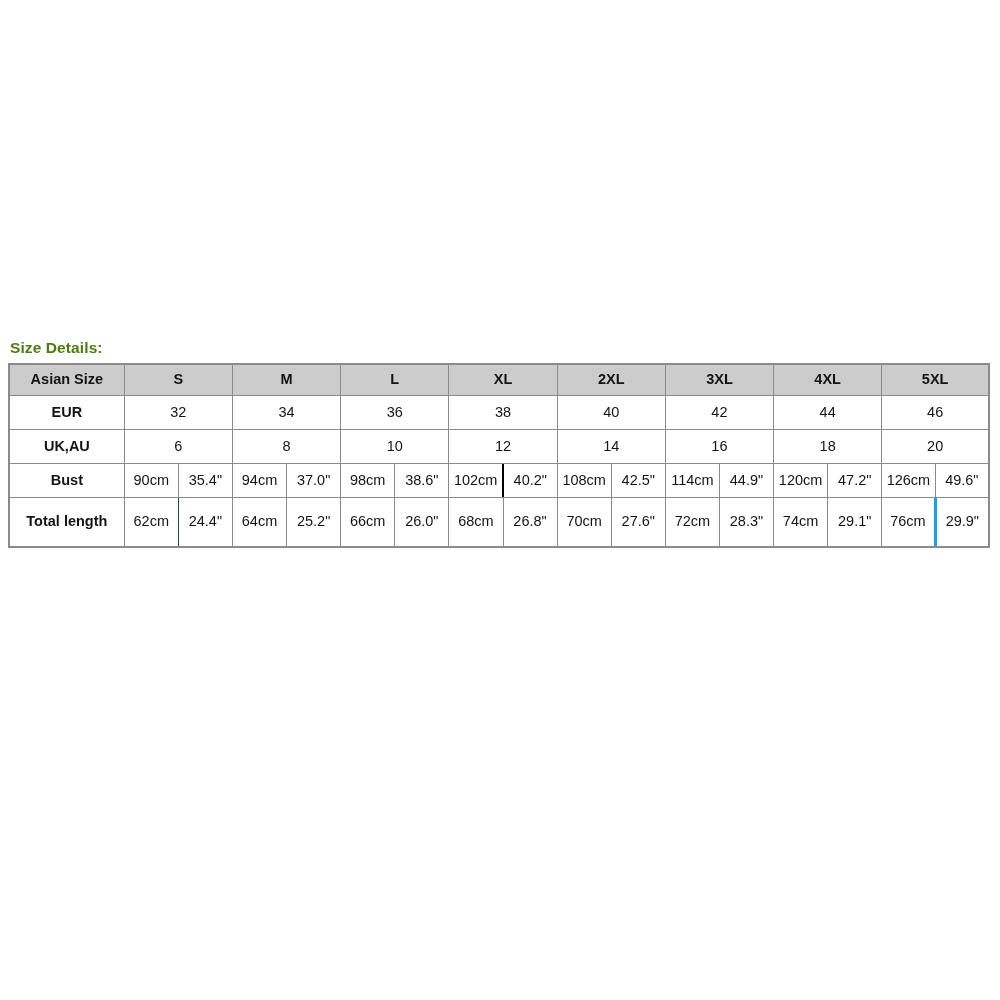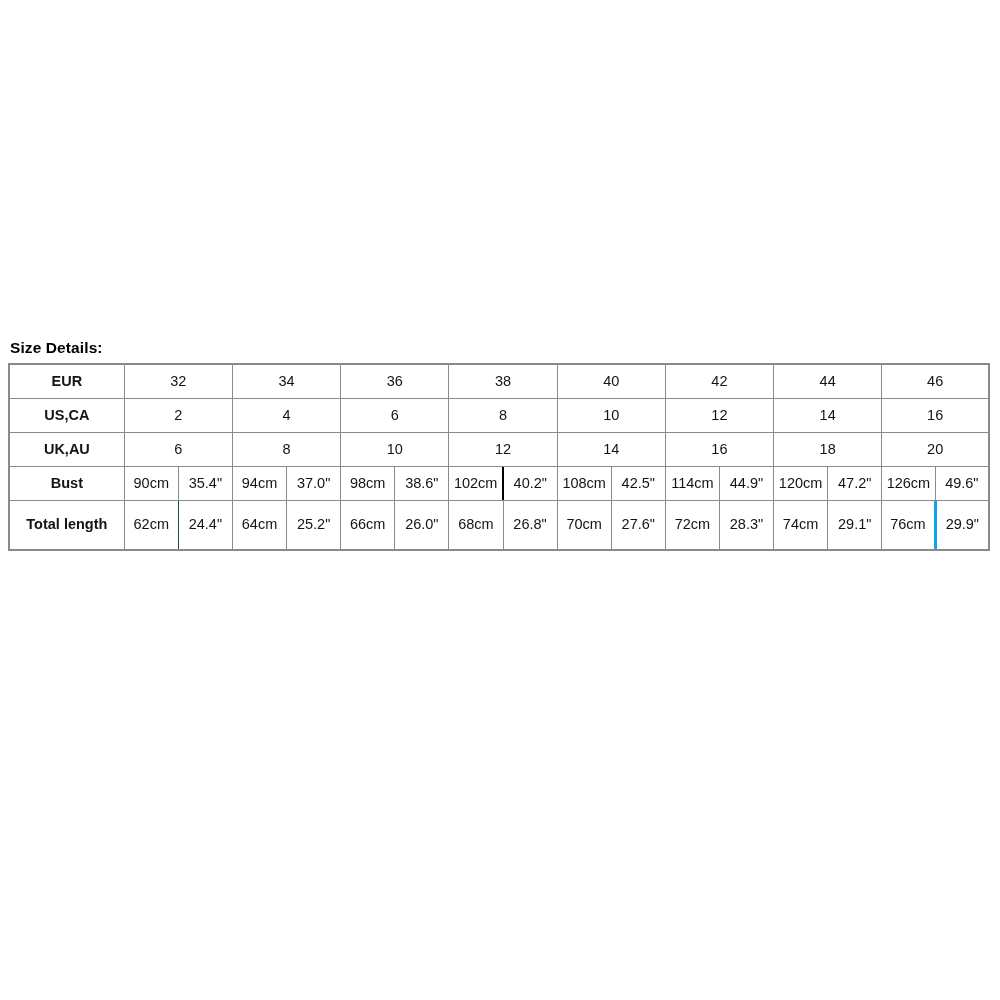--- a/index.html
+++ b/index.html
@@ -18,21 +18,21 @@
   #chart-wrap {
     position: absolute;
     left: 8px;
     top: 340px;
     width: 984px;
   }
 
   #page-title {
     font-size: 15.5px;
     font-weight: bold;
-    color: #000000;
+    color: #4d7c0f;
     line-height: 1;
     margin: 0 0 7px 2px;
     letter-spacing: 0.1px;
   }
 
   table.size-table {
     border-collapse: collapse;
     table-layout: fixed;
     width: 982px;
     border: 2px solid #8a8a8a;
@@ -111,44 +111,44 @@
         <col style="width:108px">
         <col style="width:108px">
         <col style="width:108px">
       <col style="width:108px">
         <col style="width:108px">
         <col style="width:108px">
         <col style="width:107px">
     </colgroup>
     <tbody>
 
+      <tr class="header-row">
+        <td class="label-cell">Asian Size</td>
+        <td>S</td>
+        <td>M</td>
+        <td>L</td>
+        <td>XL</td>
+        <td>2XL</td>
+        <td>3XL</td>
+        <td>4XL</td>
+        <td>5XL</td>
+      </tr>
 
       <tr class="spec-row">
         <td class="label-cell">EUR</td>
         <td>32</td>
         <td>34</td>
         <td>36</td>
         <td>38</td>
         <td>40</td>
         <td>42</td>
         <td>44</td>
         <td>46</td>
       </tr>
 
-      <tr class="spec-row">
-        <td class="label-cell">US,CA</td>
-        <td>2</td>
-        <td>4</td>
-        <td>6</td>
-        <td>8</td>
-        <td>10</td>
-        <td>12</td>
-        <td>14</td>
-        <td>16</td>
-      </tr>
 
       <tr class="spec-row">
         <td class="label-cell">UK,AU</td>
         <td>6</td>
         <td>8</td>
         <td>10</td>
         <td>12</td>
         <td>14</td>
         <td>16</td>
         <td>18</td>

